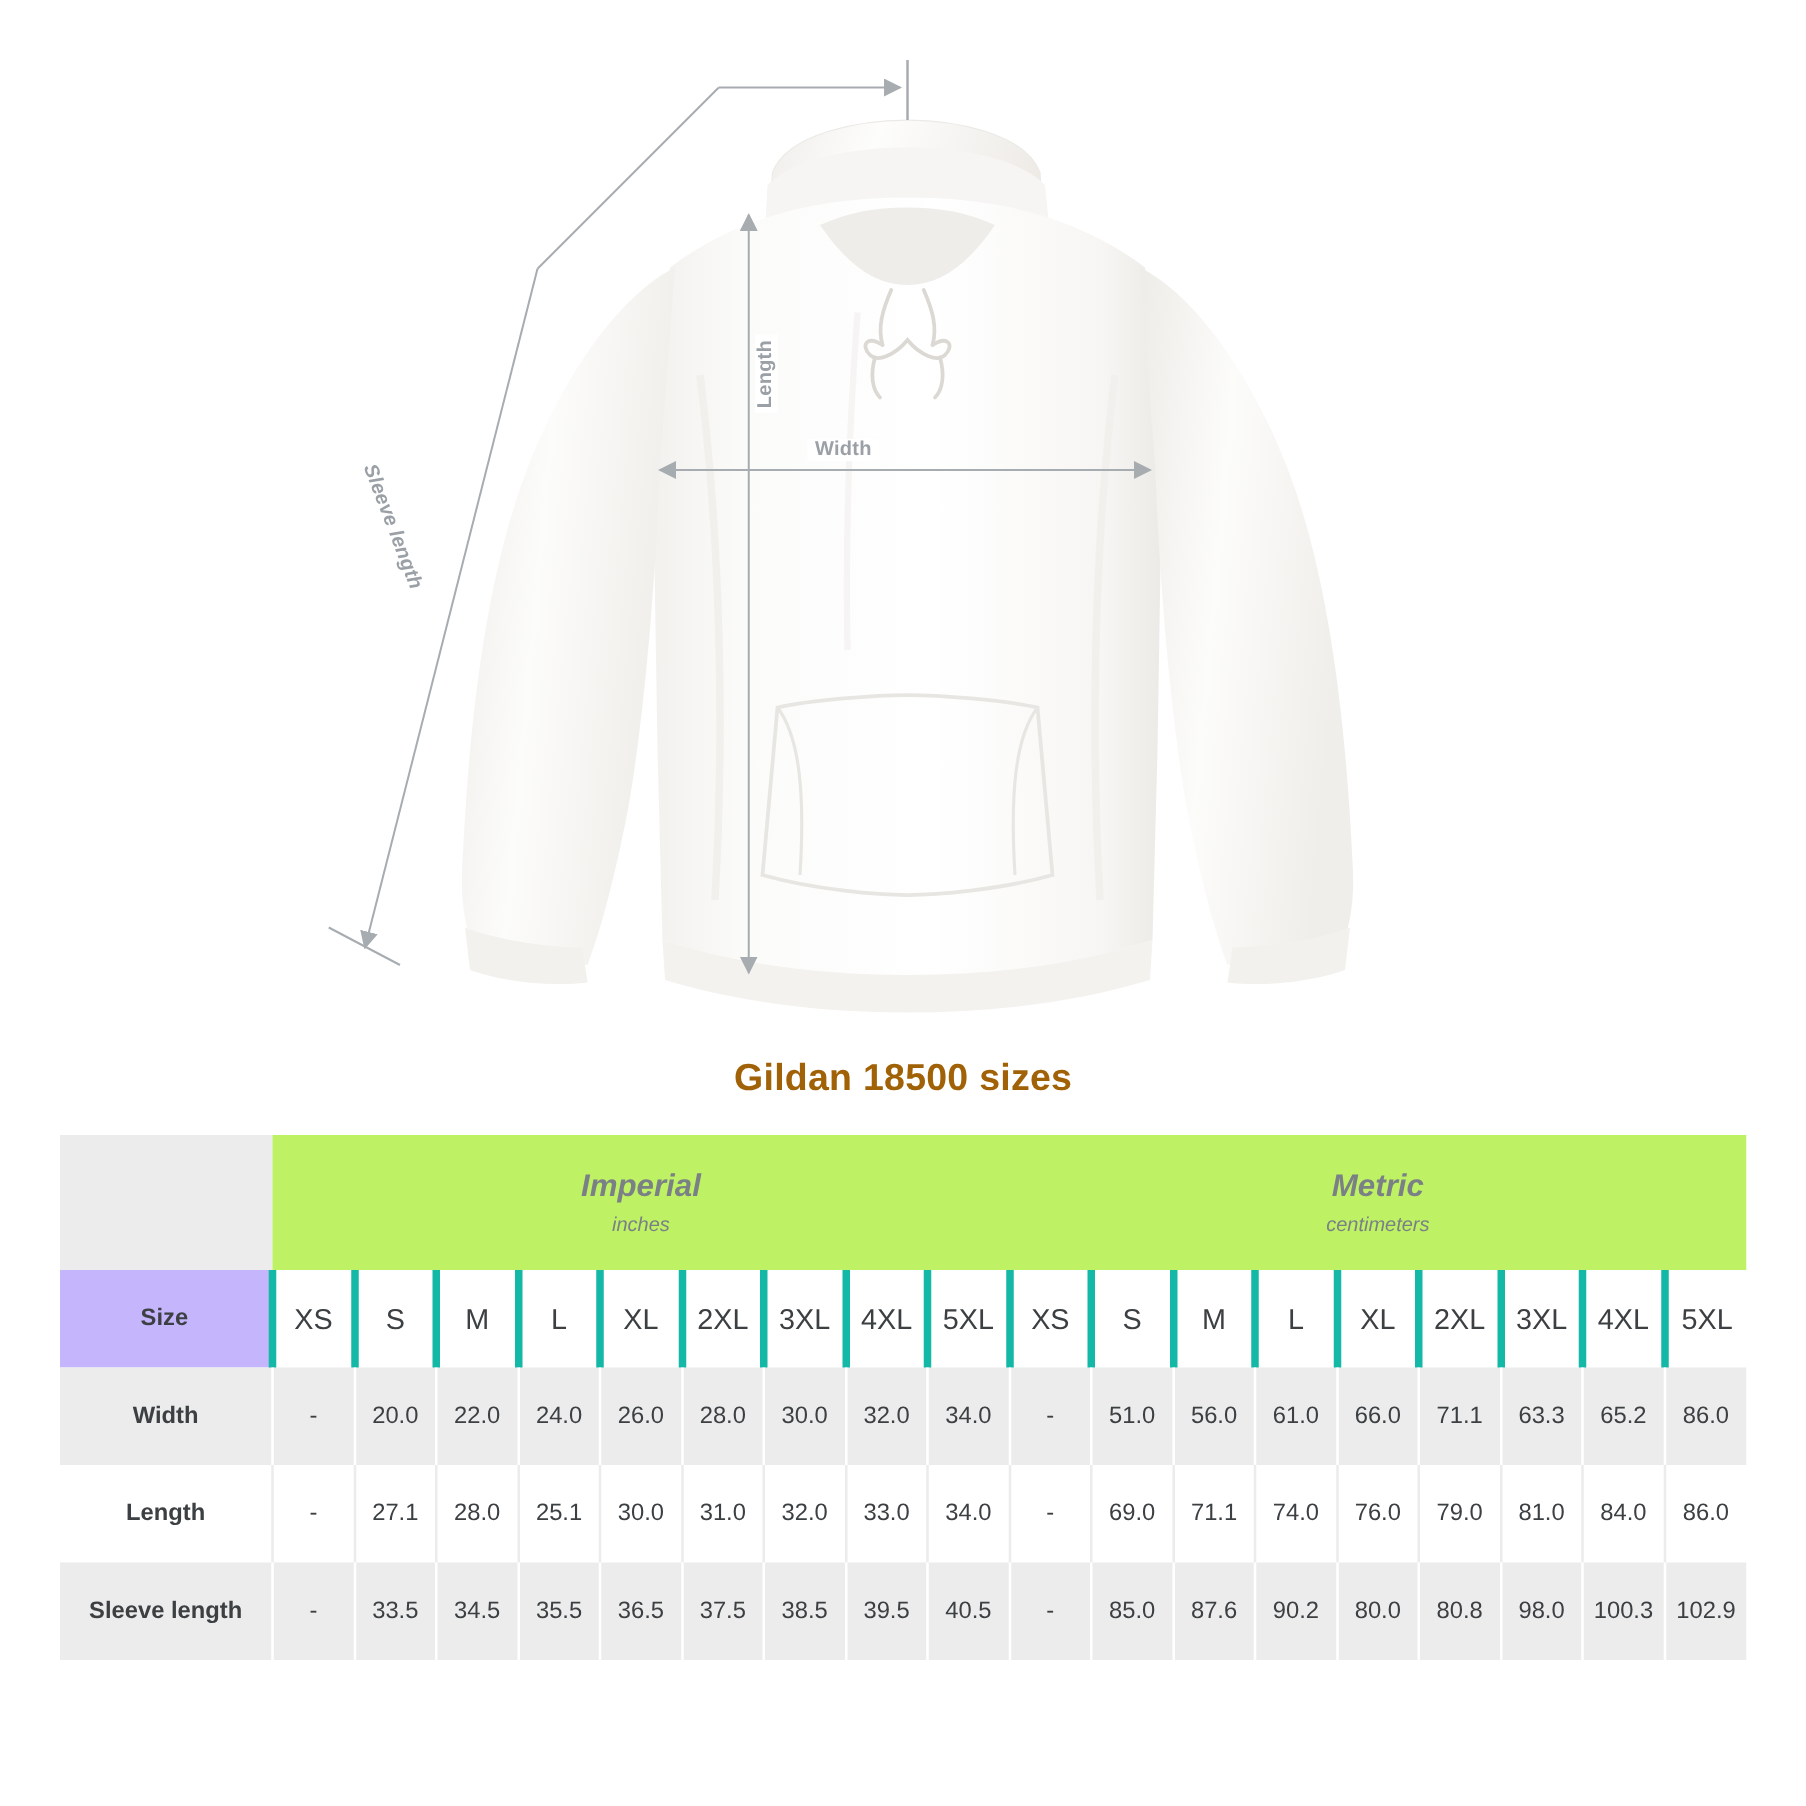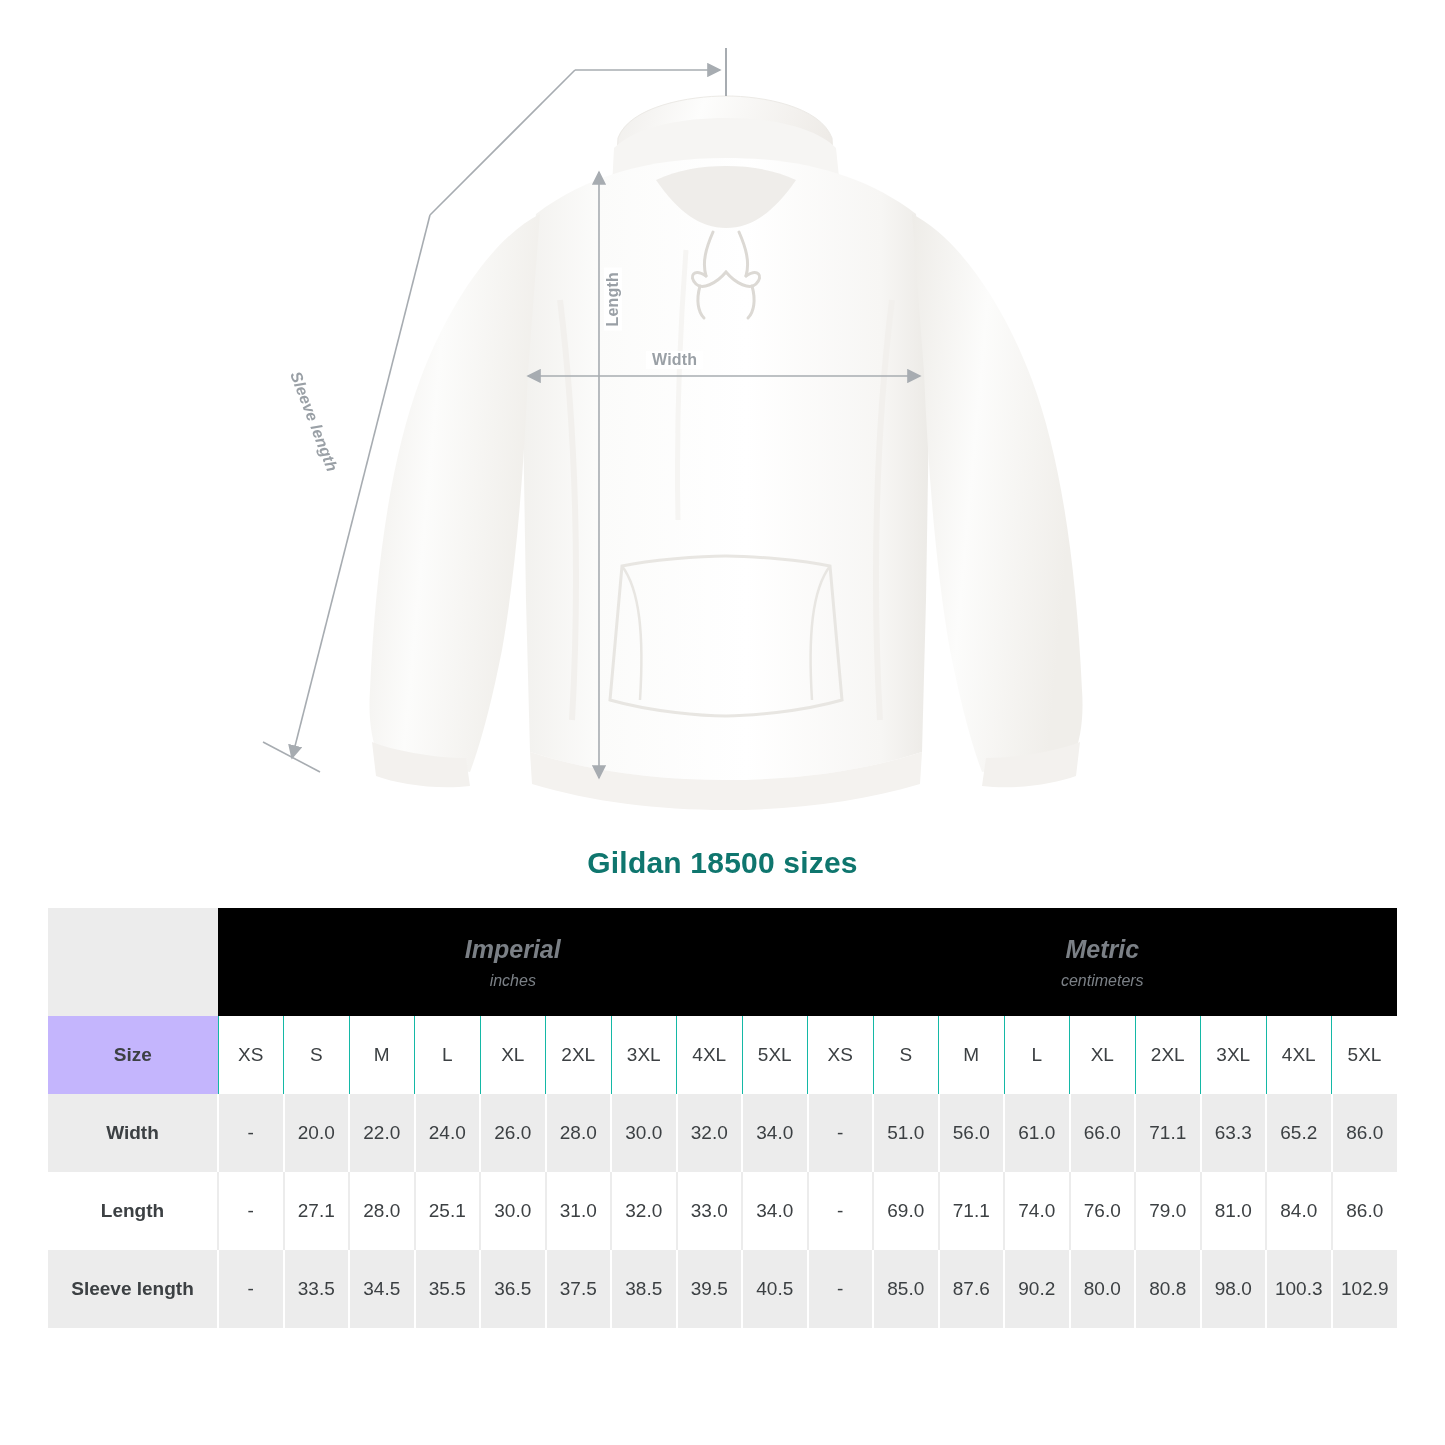--- a/index.html
+++ b/index.html
@@ -53,21 +53,21 @@
   }
 
   
   #title-block {
     text-align: center;
     margin-top: 16px;
   }
   #chart-title {
     font-size: 30px;
     font-weight: bold;
-    color: #0f766e;
+    color: #a16207;
     letter-spacing: 0.2px;
   }
   #chart-note {
     margin-top: 18px;
     font-size: 17px;
     font-style: italic;
     color: #5f6368;
   }
 
   
@@ -78,42 +78,42 @@
   table.size-table {
     border-collapse: collapse;
     width: 100%;
     table-layout: fixed;
   }
   table.size-table td, table.size-table th {
     text-align: center;
     font-weight: normal;
   }
 
-  .unit-head-row td { background: #000000; height: 108px; vertical-align: middle; }
+  .unit-head-row td { background: #bef264; height: 108px; vertical-align: middle; }
   .unit-head-row td.unit-spacer { background: #ececec; }
   .unit-title {
     font-size: 25px;
     font-weight: bold;
     font-style: italic;
     color: #7b8086;
     line-height: 1.25;
   }
   .unit-sub {
     font-size: 16px;
     font-style: italic;
     color: #7b8086;
     margin-top: 6px;
   }
 
   .size-row td {
     height: 78px;
-    font-size: 19px;
+    font-size: 23px;
     color: #3c4043;
     background: #ffffff;
-    border-left: 1px solid #14b8a6;
+    border-left: 6px solid #14b8a6;
   }
   .size-row td.rowhead {
     font-weight: bold;
     font-size: 19px;
     border-left: none;
     background: #c4b5fd;
   }
   .data-row td {
     height: 78px;
     font-size: 19px;

